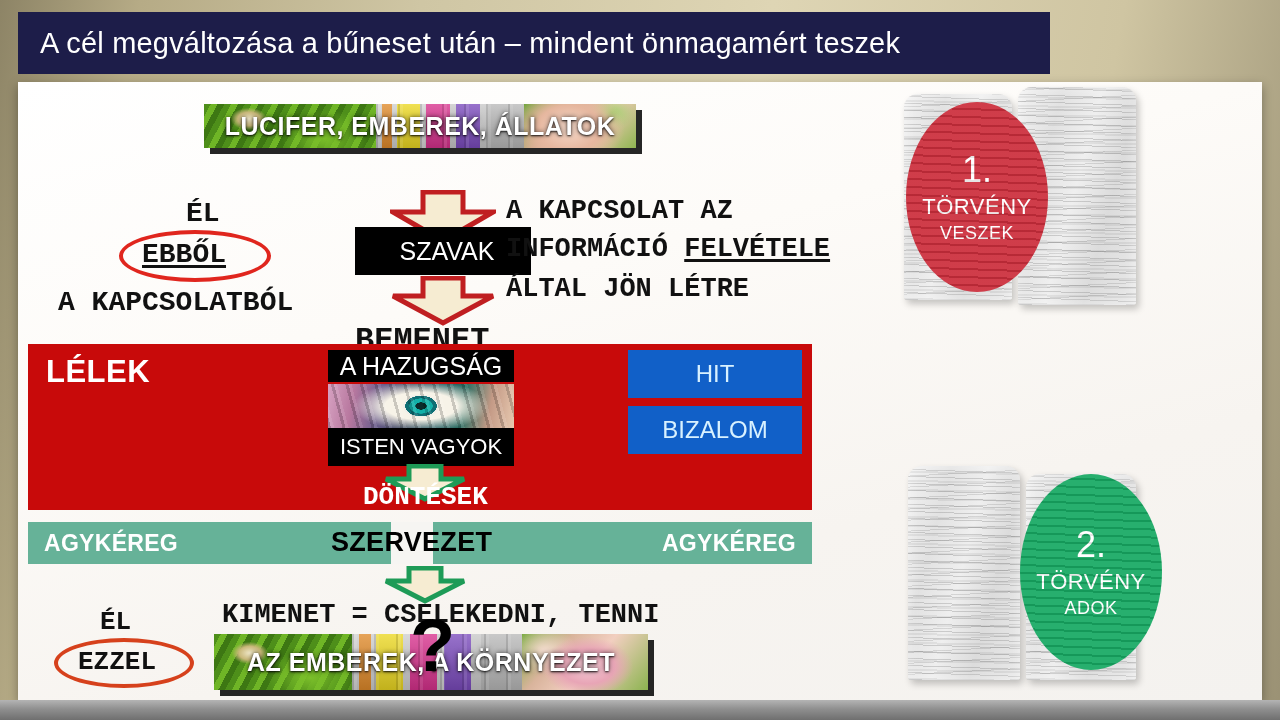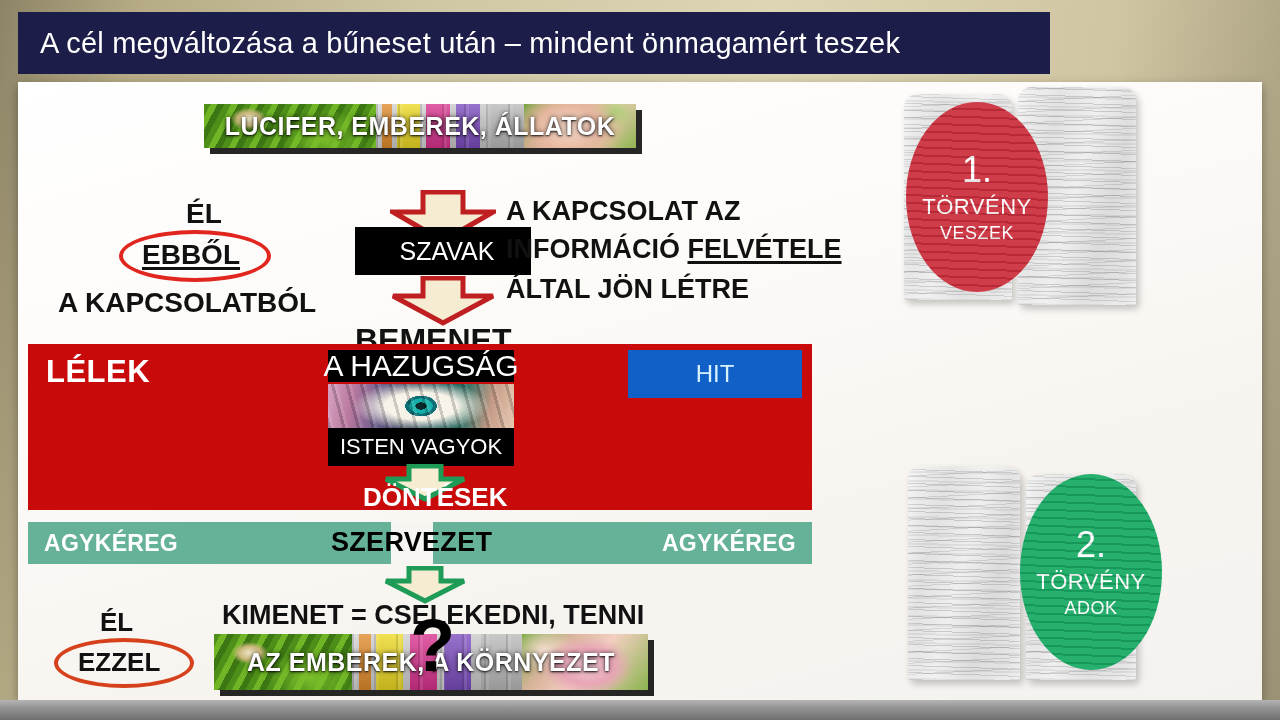--- a/index.html
+++ b/index.html
@@ -137,21 +137,21 @@
   }
   #tealwhite{
     position:absolute; background:#f6f5f2;
   }
   #szervezet{
     position:absolute; color:#000; font-weight:bold; font-size:27px;
     letter-spacing:.3px; white-space:nowrap;
   }
 
   
-  .txt{ position:absolute; color:#111; font-weight:bold; white-space:nowrap; }
+  .txt{ position:absolute; color:#111; font-weight:bold; white-space:nowrap;font-family:Liberation Mono, monospace; }
   .u{ text-decoration:underline; text-decoration-thickness:3px; text-underline-offset:3px; }
 
   
   .ellipse{
     position:absolute; border:4px solid #e0261e; border-radius:50%;
     pointer-events:none;
   }
   .ellipse.orange{ border-color:#d6411c; }
 
   
@@ -226,36 +226,39 @@
   <div class="txt" style="left:488px; top:114px; font-size:27px;">A KAPCSOLAT AZ</div>
   <div class="txt" style="left:488px; top:192px; font-size:27px;">ÁLTAL JÖN LÉTRE</div>
   <div class="txt" style="left:488px; top:152px; font-size:27px;">
     <span>INFORMÁCIÓ </span><span class="u">FELVÉTELE</span>
   </div>
 
   <div id="redpanel" style="left:10px; top:262px; width:784px; height:166px;">
     <div class="lelek">LÉLEK</div>
   </div>
 
-  <div class="blackbox" style="left:310px; top:268px; width:186px; height:32px; font-size:30px;">
+  <div class="blackbox" style="left:310px; top:268px; width:186px; height:32px; font-size:25px;">
     <span>A HAZUGSÁG</span>
   </div>
   <div class="eye" style="left:310px; top:302px; width:186px; height:44px;"></div>
   <div class="blackbox" style="left:310px; top:346px; width:186px; height:38px; font-size:22px;">
     <span>ISTEN  VAGYOK</span>
   </div>
   <div class="arrow" style="left:365px; top:382px;">
     <svg width="84" height="38" viewBox="0 0 84 38">
       <polygon points="26,2 58,2 58,15 81,15 42,35 3,15 26,15" fill="#f6ecd2" stroke="#1e9b57" stroke-width="5"></polygon>
     </svg>
   </div>
   <div class="txt" style="left:345px; top:400px; font-size:26px; color:#fff;">DÖNTÉSEK</div>
 
   <div class="bluebox" style="left:610px; top:268px; width:174px; height:48px;">
     <span>HIT</span>
+  </div>
+  <div class="bluebox" style="left:610px; top:324px; width:174px; height:48px;">
+    <span>BIZALOM</span>
   </div>
 
   <div id="tealband" style="left:10px; top:440px; width:784px; height:42px;">
     <div class="side" style="left:16px;">AGYKÉREG</div>
     <div class="side" style="right:16px;">AGYKÉREG</div>
   </div>
   <div id="tealwhite" style="left:373px; top:440px; width:42px; height:42px;"></div>
   <div id="szervezet" style="left:313px; top:445px;">SZERVEZET</div>
 
   <div class="arrow" style="left:365px; top:484px;">

